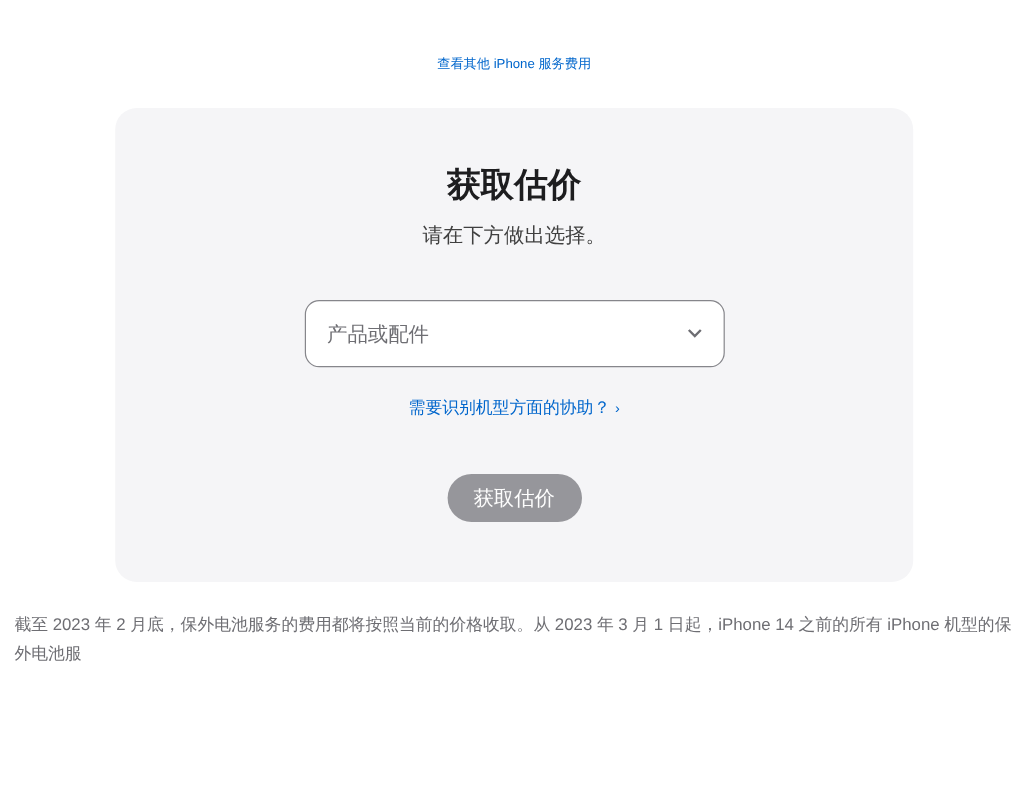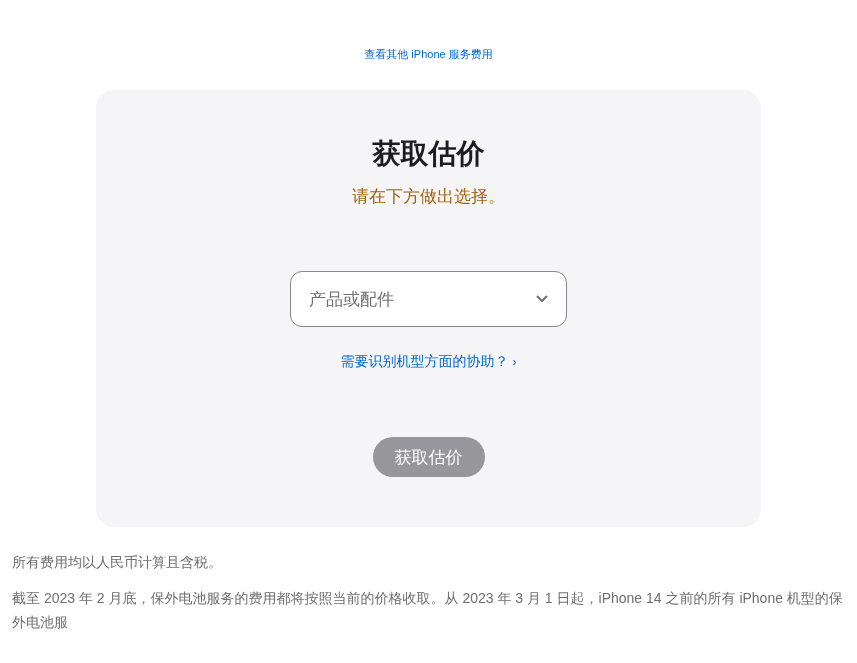--- a/index.html
+++ b/index.html
@@ -37,25 +37,25 @@
     .card-title {
       font-size: 28px;
       font-weight: 600;
       text-align: center;
       color: #1d1d1f;
       margin-bottom: 12px;
     }
     .card-subtitle {
       font-size: 17px;
       text-align: center;
-      color: #a16207;
-      margin-bottom: 63px;
+      color: #404040;
+      margin-bottom: 42px;
     }
     .select-wrapper {
-      width: 277px;
+      width: 350px;
       margin: 0 auto 25px auto;
       position: relative;
     }
     .select-wrapper:last-of-type {
       margin-bottom: 14px;
     }
     .select-box {
       width: 100%;
       height: 56px;
       background: #ffffff;
@@ -80,21 +80,21 @@
     .chevron svg {
       width: 12px;
       height: 8px;
       stroke: #6e6e73;
       stroke-width: 2;
       fill: none;
     }
     .help-link {
       text-align: center;
       margin-top: 18px;
-      margin-bottom: 66px;
+      margin-bottom: 46px;
     }
     .help-link a {
       color: #0066cc;
       text-decoration: none;
       font-size: 14px;
     }
     .help-link .chev-right {
       display: inline-block;
       margin-left: 4px;
       font-size: 12px;
@@ -153,19 +153,18 @@
         <span>需要识别机型方面的协助？</span><span class="chev-right">›</span>
       </a>
     </div>
 
     <div class="submit-wrapper">
       <button class="submit-btn">获取估价</button>
     </div>
   </div>
 
   <div class="footer-text">
-    <p>所有费用均以人民币计算且含税。</p>
     <p>
       <span>截至 2023 年 2 月底，保外电池服务的费用都将按照当前的价格收取。从 2023 年 3 月 1 日起，iPhone 14 之前的所有 iPhone 机型的保外电池服</span><br>
       
     </p>
   </div>
 </div>
 
 </body></html>

